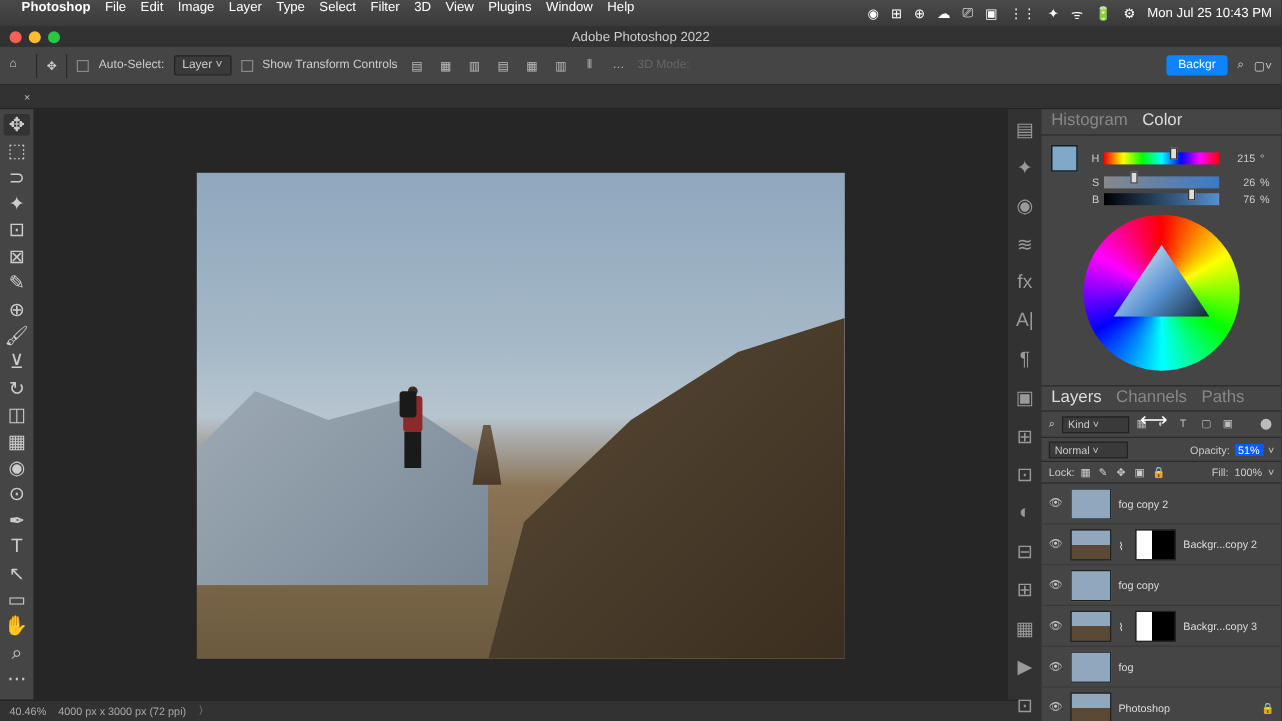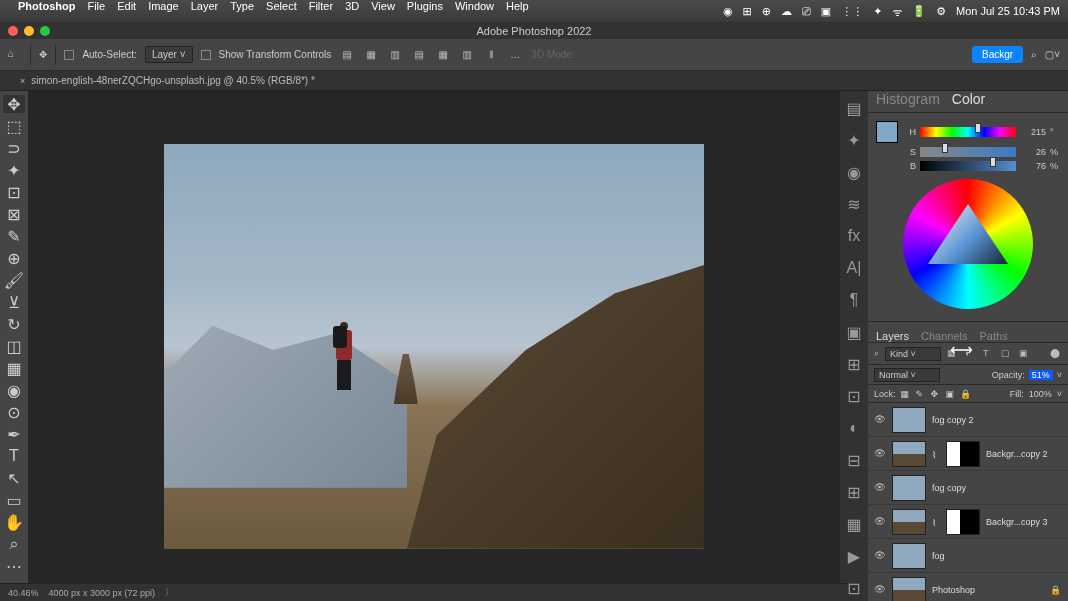--- a/index.html
+++ b/index.html
@@ -51,21 +51,21 @@
 .colorrow .bar{flex:1;height:10px;position:relative}
 .colorrow .bar.h{background:linear-gradient(90deg,red,yellow,lime,cyan,blue,magenta,red)}
 .colorrow .bar.s{background:linear-gradient(90deg,#888,#3a7ac9)}
 .colorrow .bar.b{background:linear-gradient(90deg,#000,#5590d0)}
 .colorrow .val{width:26px;text-align:right}
 .colorrow .pct{width:10px}
 .csw{width:22px;height:22px;background:#7fa8c9;border:1px solid #000;margin-right:4px}
 .wheel{width:130px;height:130px;margin:4px auto;position:relative}
 .wheel .ring{width:130px;height:130px;border-radius:50%;background:conic-gradient(red,yellow,lime,cyan,blue,magenta,red)}
 .wheel .tri{position:absolute;top:25px;left:25px;width:80px;height:80px;background:linear-gradient(135deg,#fff,#5590d0,#000);clip-path:polygon(50% 0,100% 75%,0 75%);border-radius:4px}
-.ltabs{height:22px;display:flex;align-items:flex-end;padding:0 8px;gap:12px;font-size:11px;color:#888;border-bottom:1px solid #2a2a2a;border-top:1px solid #2a2a2a}
+.ltabs{height:22px;display:flex;align-items:flex-start;padding:0 8px;gap:12px;font-size:14px;color:#888;border-bottom:1px solid #2a2a2a;border-top:1px solid #2a2a2a}
 .ltabs .act{color:#ddd}
 .lfilter{height:22px;display:flex;align-items:center;padding:0 6px;gap:6px;font-size:9px;color:#ccc;border-bottom:1px solid #2a2a2a}
 .lfilter .kind{background:#3a3a3a;padding:1px 4px;border:1px solid #222;flex:0 0 56px}
 .lfilter .fi{width:12px;height:12px;color:#bbb}
 .lopts{height:20px;display:flex;align-items:center;padding:0 6px;gap:4px;font-size:9px;color:#ccc;border-bottom:1px solid #2a2a2a}
 .lopts .bl{background:#3a3a3a;padding:1px 4px;border:1px solid #222;flex:0 0 66px}
 .lopts .ov{background:#0a5aff;color:#fff;padding:0 3px}
 .llock{height:18px;display:flex;align-items:center;padding:0 6px;gap:5px;font-size:9px;color:#ccc;border-bottom:1px solid #2a2a2a}
 .llock .li{width:10px;height:10px}
 .llist{flex:1;overflow:hidden}
@@ -141,21 +141,20 @@
   <span class="iconbtn">⫴</span>
   <span class="iconbtn">…</span>
   <span style="color:#666">3D Mode:</span>
   <span class="share">Backgr</span>
   <span>⌕</span>
   <span>▢˅</span>
 </div>
 
 <div class="tabbar">
   <span class="x">×</span>
-  <span>simon-english-48nerZQCHgo-unsplash.jpg @ 40.5% (RGB/8*) *</span>
 </div>
 
 <div class="main">
   <div class="tools">
     <div class="tool act">✥</div>
     <div class="tool">⬚</div>
     <div class="tool">⊃</div>
     <div class="tool">✦</div>
     <div class="tool">⊡</div>
     <div class="tool">⊠</div>

